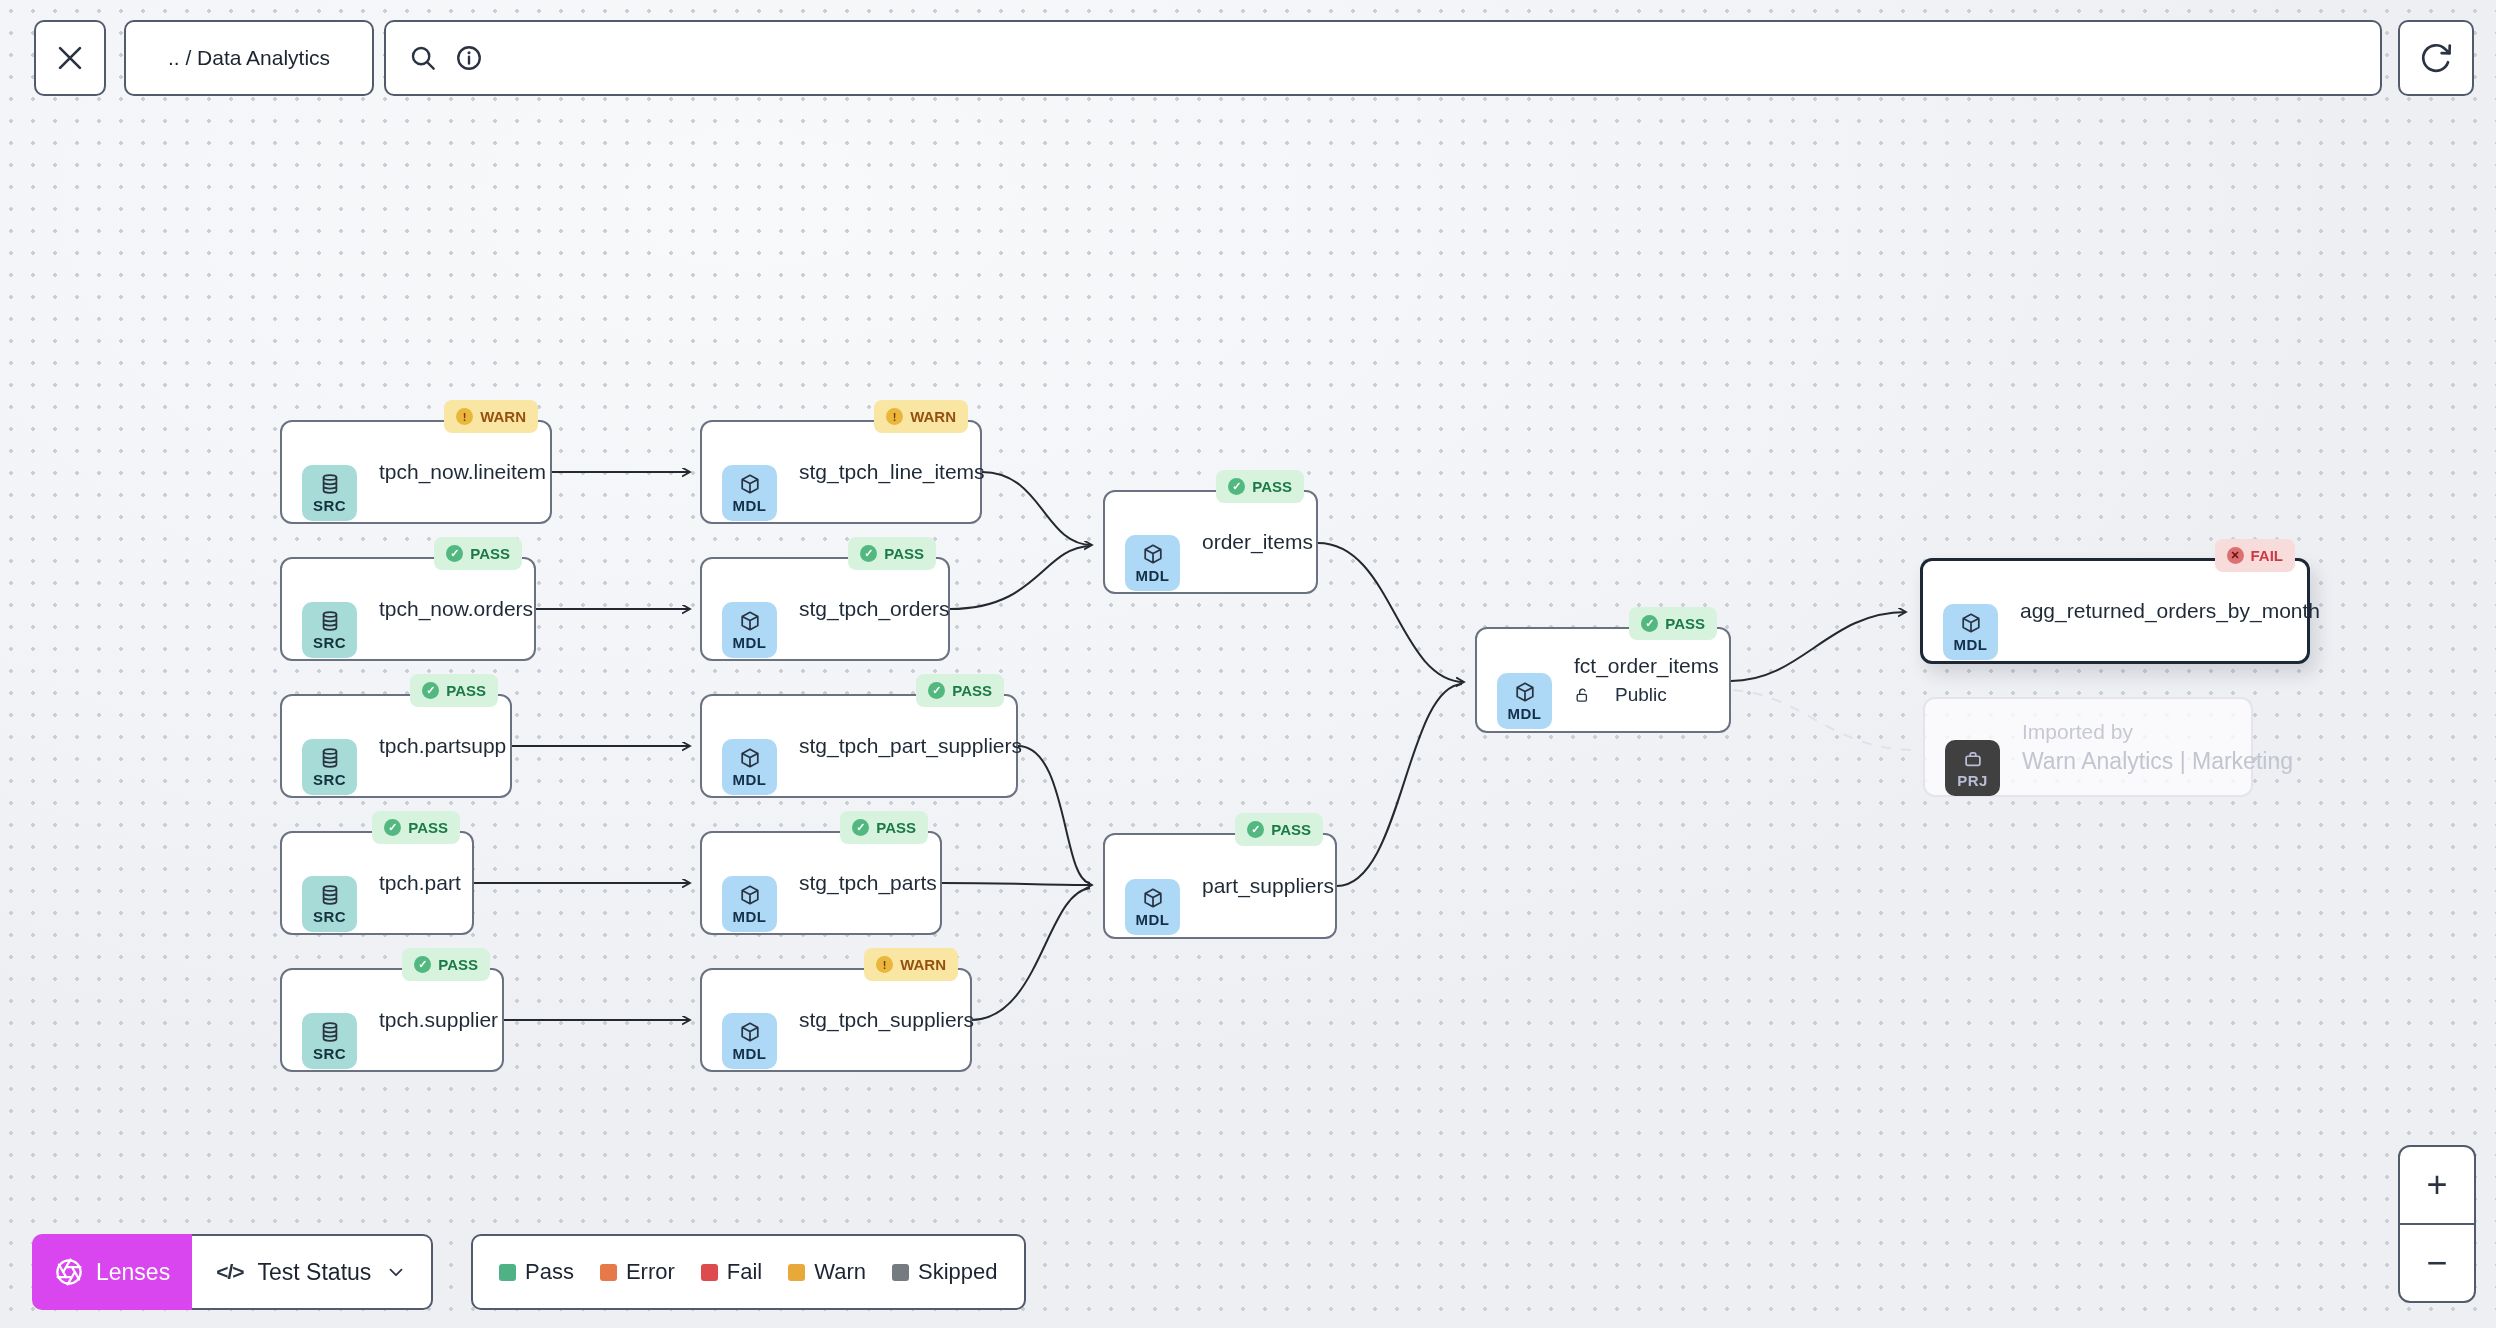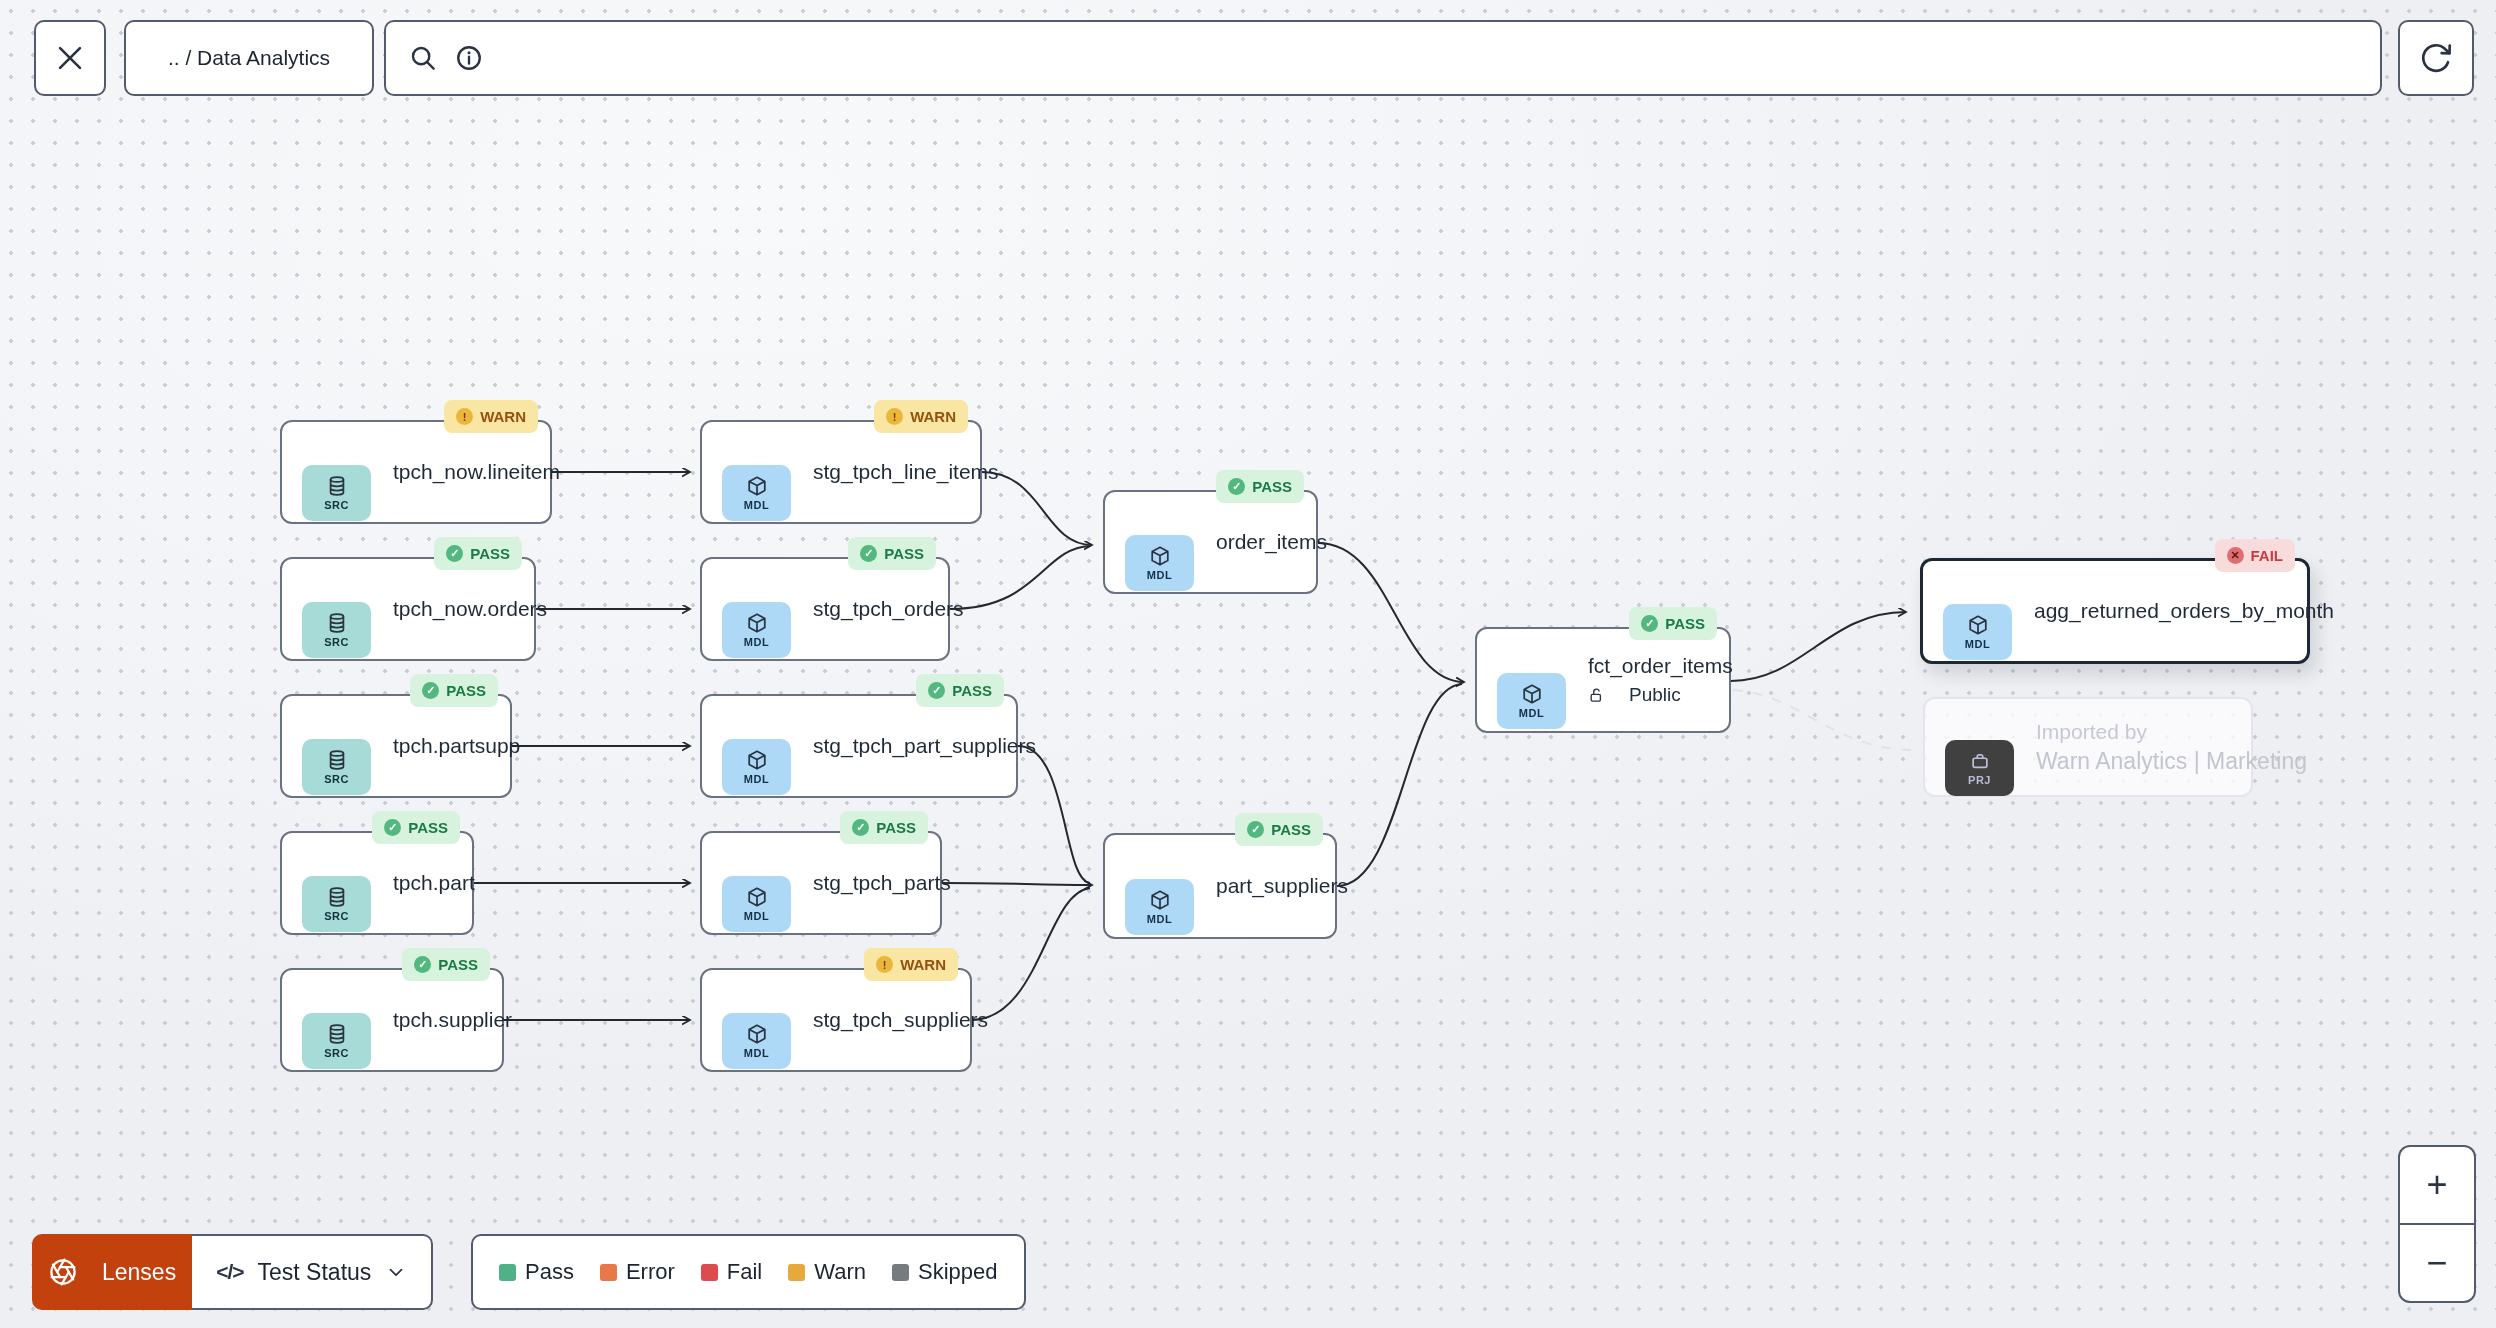--- a/index.html
+++ b/index.html
@@ -38,23 +38,23 @@
     stroke-linecap:round; stroke-linejoin:round; }
 
   
   .node {
     position:absolute; background:#fff; border:2px solid #6a7282;
     border-radius:12px; display:flex; align-items:center;
     padding-left:20px; gap:22px; z-index:3; cursor:pointer; white-space:nowrap;
   }
   .node .label { font-size:21px; color:#1f2a37; }
   .chip {
-    width:69px; height:56px; border-radius:10px; flex:none;
+    width:55px; height:56px; border-radius:10px; flex:none;
     display:flex; flex-direction:column; align-items:center; justify-content:center;
-    font-size:11px; font-weight:bold; letter-spacing:.5px;margin-top:42px;
+    font-size:15px; font-weight:bold; letter-spacing:.5px;margin-top:42px;
   }
   .chip.SRC { background:#a6dbd7; color:#13313c; }
   .chip.MDL { background:#add9f7; color:#143049; }
   .chip.PRJ { background:#404040; color:#b9bdd6; }
   .chip svg { margin-bottom:2px; }
 
   .badge {
     position:absolute; top:-22px; right:12px; height:33px;
     border-radius:8px; padding:0 12px; display:flex; align-items:center; gap:7px;
     font-size:15px; font-weight:bold; z-index:4;
@@ -77,22 +77,22 @@
   .faded .label { font-size:23px; color:#c2c5d0; margin-top:4px; }
 
   
   svg.edges { position:absolute; left:0; top:0; z-index:2; }
   .edge { stroke:#24282f; stroke-width:2; fill:none; }
   .edge.dashed { stroke:#dfe2e8; stroke-dasharray:10 10; }
 
   
   .lens-ctl { position:absolute; left:32px; top:1234px; height:76px;
     display:flex; z-index:6; }
-  .lens-seg { background:#c2410c; color:#fff; border-radius:10px 0 0 10px;
-    display:flex; align-items:center; gap:24px; padding:0 16px;
+  .lens-seg { background:#d946ef; color:#fff; border-radius:10px 0 0 10px;
+    display:flex; align-items:center; gap:12px; padding:0 22px;
     font-size:23px; cursor:pointer; }
   .lensview-seg { background:#fff; border:2.5px solid #525b6b; border-left:none;
     border-radius:0 10px 10px 0; display:flex; align-items:center; gap:14px;
     padding:0 24px; font-size:23px; cursor:pointer; }
   .code-glyph { font-size:21px; font-weight:bold; color:#2a3342; letter-spacing:-1px; }
 
   .legend { position:absolute; left:471px; top:1234px; height:76px;
     background:#fff; border:2.5px solid #525b6b; border-radius:10px;
     display:flex; align-items:center; gap:26px; padding:0 26px;
     font-size:22px; z-index:6; }

